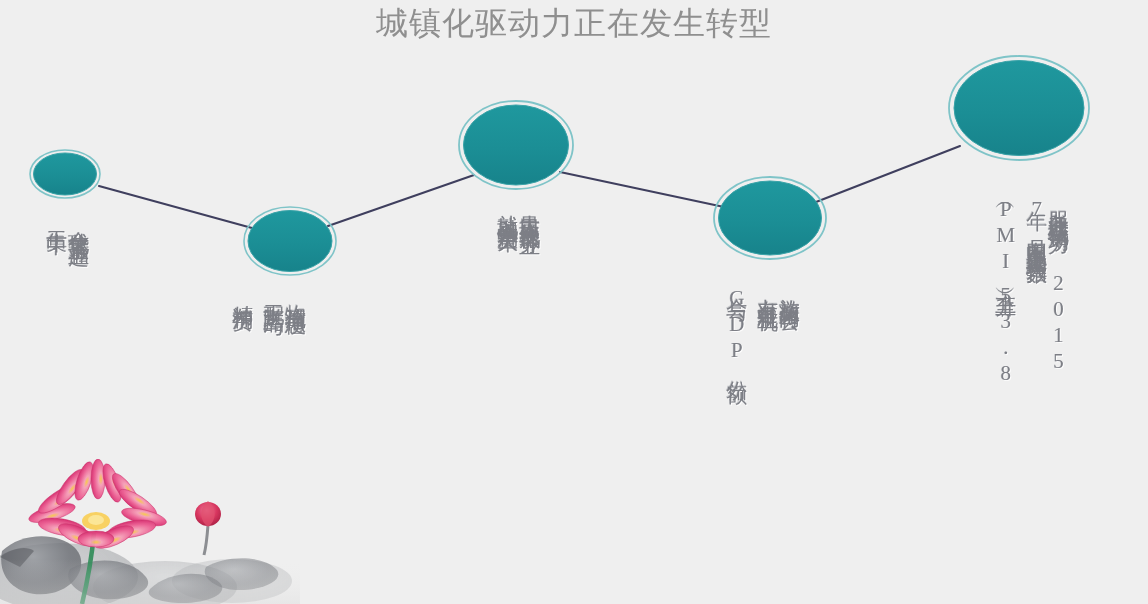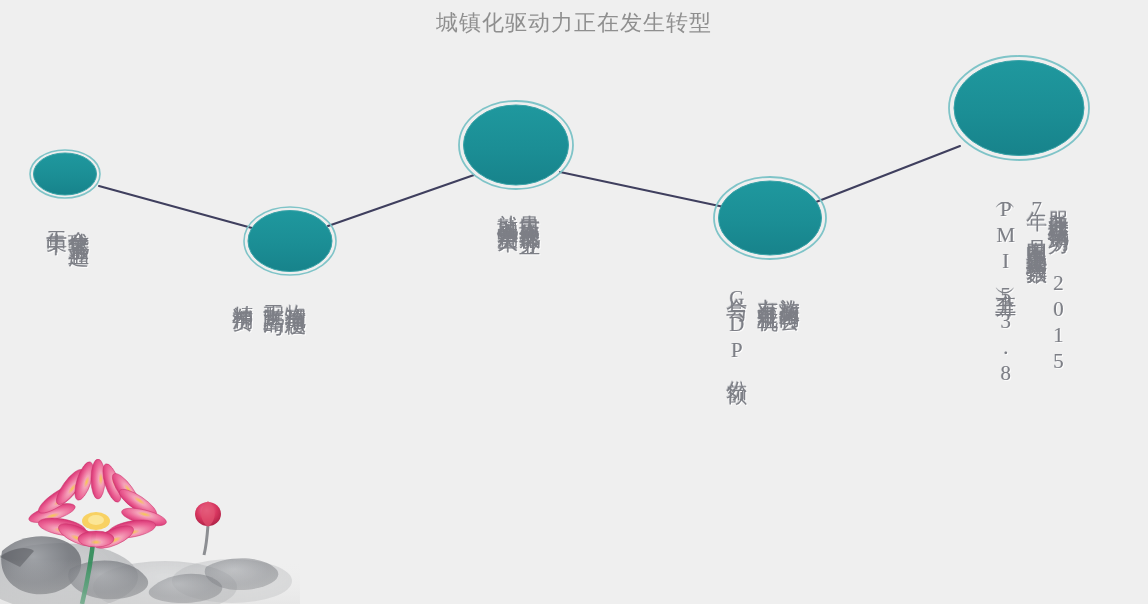--- a/index.html
+++ b/index.html
@@ -21,21 +21,21 @@
     overflow: hidden;
   }
 
   
   #title {
     position: absolute;
     left: 0;
     top: 6px;
     width: 1148px;
     text-align: center;
-    font-size: 22px;
+    font-size: 32px;
     line-height: 34px;
     letter-spacing: 1px;
     color: #8f8f8f;
     font-family: "Liberation Serif", "DejaVu Serif", serif;
     white-space: nowrap;
   }
 
   
   #graphics {
     position: absolute;

